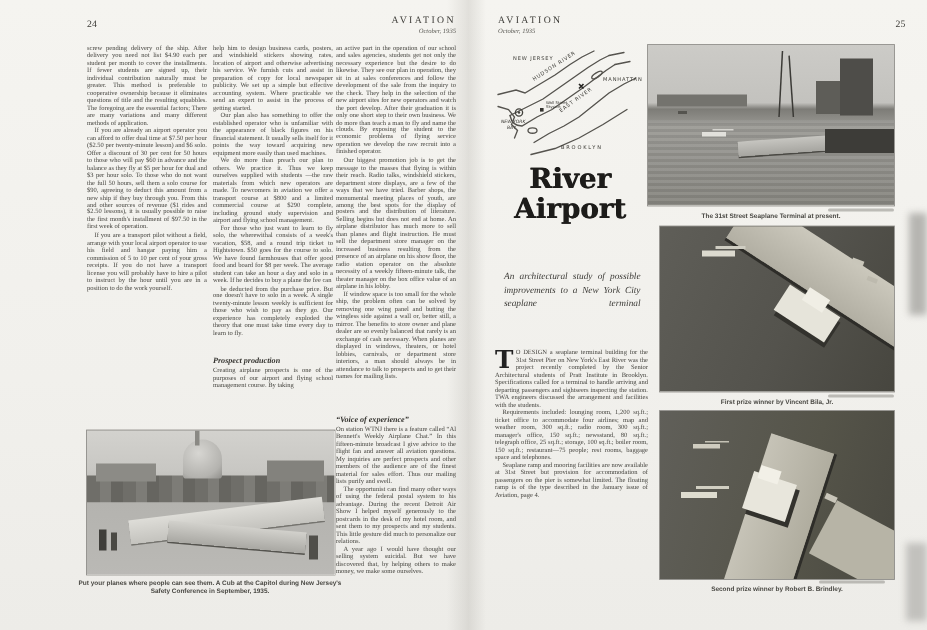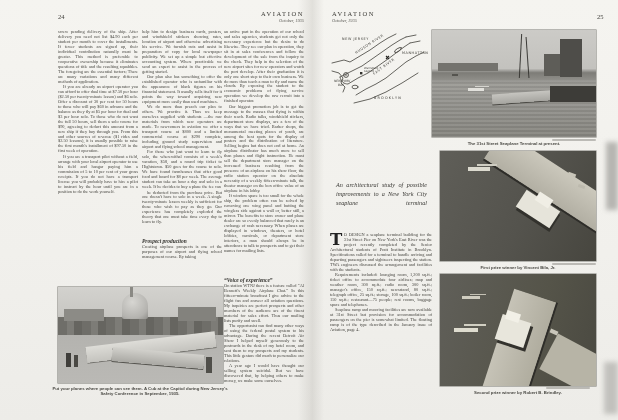--- a/index.html
+++ b/index.html
@@ -149,20 +149,22 @@
         <text x="34" y="40">Wall Street</text>
         <text x="34" y="43.2">Skyport</text>
       </g>
       <g font-size="3" font-style="italic" fill="#3c3b36">
         <text x="4" y="53">NEW YORK</text>
         <text x="8" y="57">BAY</text>
       </g>
     </svg>
 
     <h1 class="title">
+      <span style="display:block;">River</span>
+      <span style="display:block;">Airport</span>
     </h1>
 
     <p class="subtitle">An architectural study of possible improvements to a New York City seaplane terminal</p>
 
     <div class="article-body">
       <span class="dropcap">T</span>
       <p>O DESIGN a seaplane terminal building for the 31st Street Pier on New York's East River was the project recently completed by the Senior Architectural students of Pratt Institute in Brooklyn. Specifications called for a terminal to handle arriving and departing passengers and sightseers inspecting the station. TWA engineers discussed the arrangement and facilities with the students.</p>
       <p>Requirements included: lounging room, 1,200 sq.ft.; ticket office to accommodate four airlines; map and weather room, 300 sq.ft.; radio room, 300 sq.ft.; manager's office, 150 sq.ft.; newsstand, 80 sq.ft.; telegraph office, 25 sq.ft.; storage, 100 sq.ft.; boiler room, 150 sq.ft.; restaurant—75 people; rest rooms, baggage space and telephones.</p>
       <p>Seaplane ramp and mooring facilities are now available at 31st Street but provision for accommodation of passengers on the pier is somewhat limited. The floating ramp is of the type described in the January issue of Aviation, page 4.</p>
     </div>

